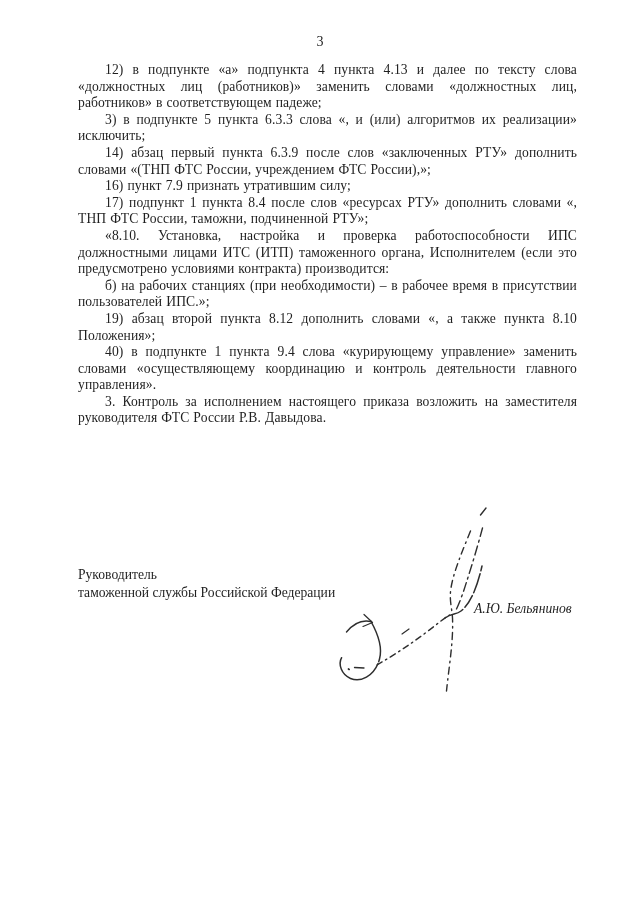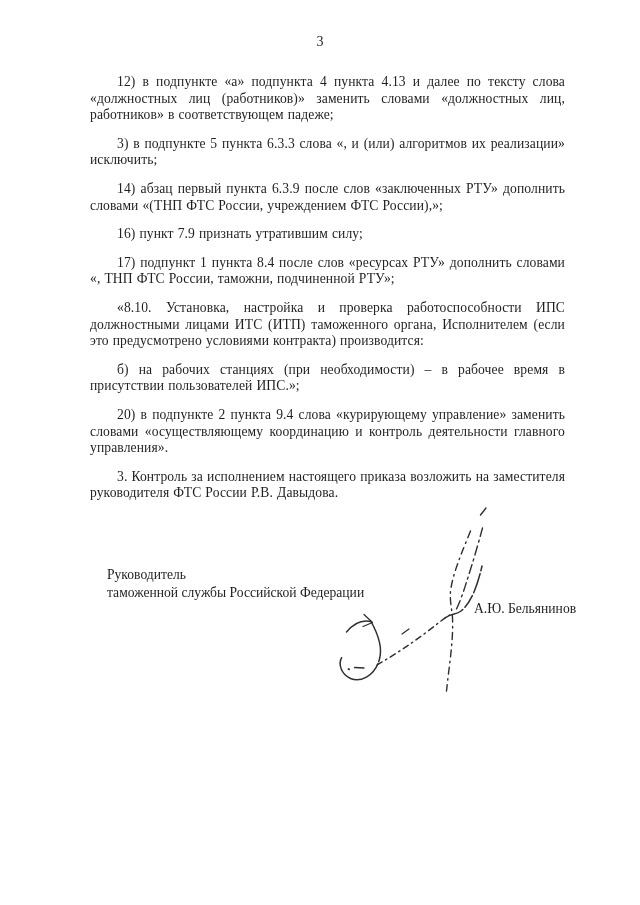--- a/index.html
+++ b/index.html
@@ -20,37 +20,37 @@
   }
   .doc-body {
     position: absolute;
     top: 62px; left: 78px;
     width: 499px;
     font-size: 13.6px;
     line-height: 16.6px;
     letter-spacing: 0.1px;
   }
   .doc-body p {
-    margin: 12px;
+    margin: 0;
     text-align: justify;
     text-indent: 27px;
     word-spacing: 0.5px;
   }
   .sig-position {
     position: absolute;
     top: 566px; left: 78px;
     font-size: 13.6px;
     line-height: 18px;
-    margin-left: 29px;
   }
   .sig-name {
     position: absolute;
     top: 601px; left: 474px;
     font-size: 13.6px;
     white-space: nowrap;
+    font-style: italic;
   }
   .sig-svg {
     position: absolute;
     top: 0; left: 0;
     width: 640px; height: 905px;
     pointer-events: none;
   }
   .sig-svg path {
     fill: none;
     stroke: #2e2e2e;
@@ -66,21 +66,22 @@
   <div class="page-number">3</div>
 
   <div class="doc-body">
     <p>12) в подпункте «а» подпункта 4 пункта 4.13 и далее по тексту слова «должностных лиц (работников)» заменить словами «должностных лиц, работников» в соответствующем падеже;</p>
     <p>3) в подпункте 5 пункта 6.3.3 слова «, и (или) алгоритмов их реализации» исключить;</p>
     <p>14) абзац первый пункта 6.3.9 после слов «заключенных РТУ» дополнить словами «(ТНП ФТС России, учреждением ФТС России),»;</p>
     <p>16) пункт 7.9 признать утратившим силу;</p>
     <p>17) подпункт 1 пункта 8.4 после слов «ресурсах РТУ» дополнить словами «, ТНП ФТС России, таможни, подчиненной РТУ»;</p>
     <p>«8.10. Установка, настройка и проверка работоспособности ИПС должностными лицами ИТС (ИТП) таможенного органа, Исполнителем (если это предусмотрено условиями контракта) производится:</p>
     <p>б) на рабочих станциях (при необходимости) – в рабочее время в присутствии пользователей ИПС.»;</p>
-    <p>20) в подпункте 2 пункта 9.4 слова «курирующему управление» заменить словами «осуществляющему координацию и контроль деятельности главного управления».</p>
+    <p>19) абзац второй пункта 8.12 дополнить словами «, а также пункта 8.10 Положения»;</p>
+    <p>40) в подпункте 1 пункта 9.4 слова «курирующему управление» заменить словами «осуществляющему координацию и контроль деятельности главного управления».</p>
     <p>3. Контроль за исполнением настоящего приказа возложить на заместителя руководителя ФТС России Р.В. Давыдова.</p>
   </div>
 
   <div class="sig-position">
     <div>Руководитель</div>
     <div>таможенной службы Российской Федерации</div>
   </div>
 
   <div class="sig-name">А.Ю. Бельянинов</div>
 

